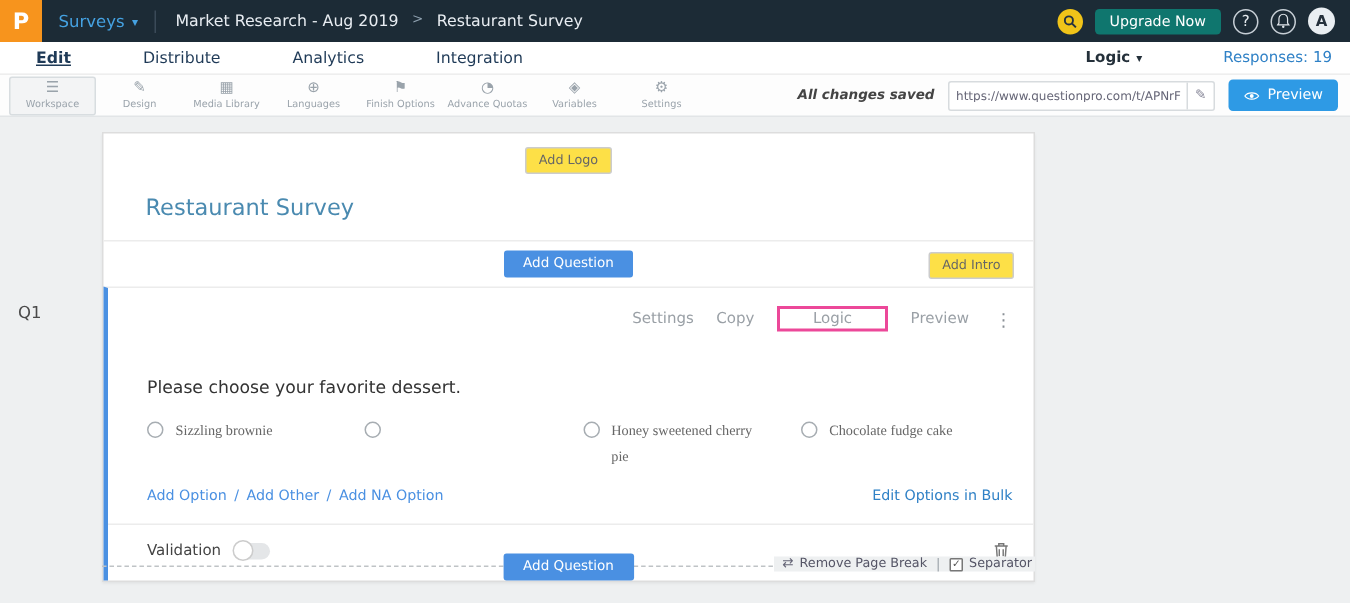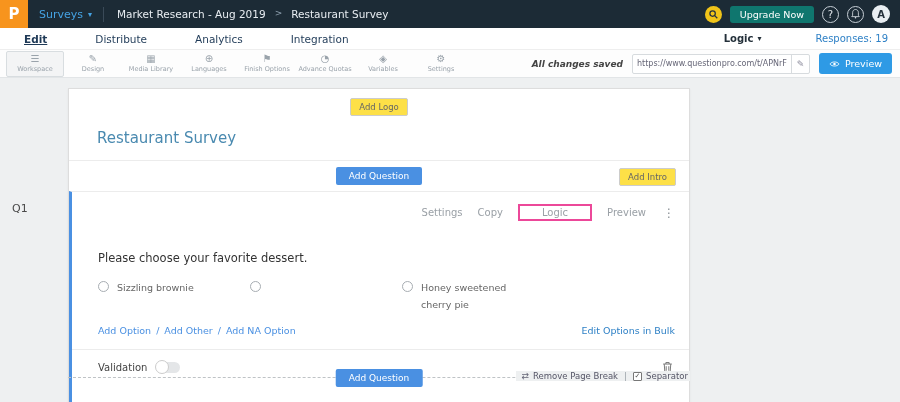--- a/index.html
+++ b/index.html
@@ -54,26 +54,26 @@
 
   .question-block { border-top:1px solid #ececec; border-left:3px solid #4a90e2; }
   .q-actions { display:flex; justify-content:flex-end; align-items:center; gap:15px; padding:12px 14px 0 0; font-size:10px; color:#9aa0a6; }
   .q-action { cursor:pointer; }
   .q-action.highlight { border:2px solid #ec4899; padding:1px 22px;text-align:center; }
   .q-ellipsis { font-size:12px; color:#8a9096; cursor:pointer; margin-left:2px; }
   .q-text { font-size:11.5px; color:#333; padding:30px 0 0 26px; }
   .options { display:flex; padding:15px 10px 0 26px; }
   .option { width:152px; display:flex; gap:8px; font-size:9.5px; color:#666; cursor:pointer; }
   .radio { width:11px; height:11px; border:1px solid #a7adb2; border-radius:50%; flex:none; margin-top:1px; background:#fff; }
-  .option-lbl { width:100px; line-height:1.75; }
+  .option-lbl { width:100px; line-height:1.75;font-family:Liberation Serif, serif; }
   .option-links-row { display:flex; justify-content:space-between; align-items:center; padding:12px 14px 13px 26px; font-size:9.5px; }
   .links-left { color:#4a90e2; display:flex; gap:5px; }
   .links-left .lnk { cursor:pointer; }
   .bulk-link { color:#2f81c6; cursor:pointer; }
-  .validation-row { border-top:1px solid #ececec; display:flex; align-items:center; padding:11px 16px 28px 26px; font-size:10px; color:#444; }
+  .validation-row { border-top:1px solid #ececec; display:flex; align-items:center; padding:11px 16px 13px 26px; font-size:10px; color:#444; }
   .toggle { position:relative; width:24px; height:11px; background:#e4e6e8; border-radius:6px; margin-left:9px; cursor:pointer; }
   .toggle-knob { position:absolute; left:-1px; top:-2px; width:14px; height:14px; background:#fff; border:1px solid #ccc; border-radius:50%; }
   .trash { margin-left:auto; cursor:pointer; display:flex; align-items:center; }
 
   
   .pagebreak-row { position:absolute; left:68px; width:622px; top:369px; height:16px; }
   .pagebreak-row .dash { position:absolute; left:0; right:0; top:8px; border-top:1px dashed #bfc3c6; }
   .pb-add { position:absolute; left:50%; transform:translateX(-50%); top:0; }
   .pb-right { position:absolute; right:0; top:2px; display:flex; align-items:center; gap:7px; background:#eef0f1; padding:0 2px 0 6px; font-size:8.5px; color:#556; }
   .pb-item { display:flex; align-items:center; gap:4px; cursor:pointer; }
@@ -208,20 +208,24 @@
         <div class="option">
           <span class="radio"></span>
           <span class="option-lbl">Sizzling brownie</span>
         </div>
         <div class="option">
           <span class="radio"></span>
         </div>
         <div class="option">
           <span class="radio"></span>
           <span class="option-lbl">Honey sweetened cherry pie</span>
+        </div>
+        <div class="option">
+          <span class="radio"></span>
+          <span class="option-lbl">Chocolate fudge cake</span>
         </div>
       </div>
       <div class="option-links-row">
         <div class="links-left">
           <span class="lnk">Add Option</span>
           <span>/</span>
           <span class="lnk">Add Other</span>
           <span>/</span>
           <span class="lnk">Add NA Option</span>
         </div>

